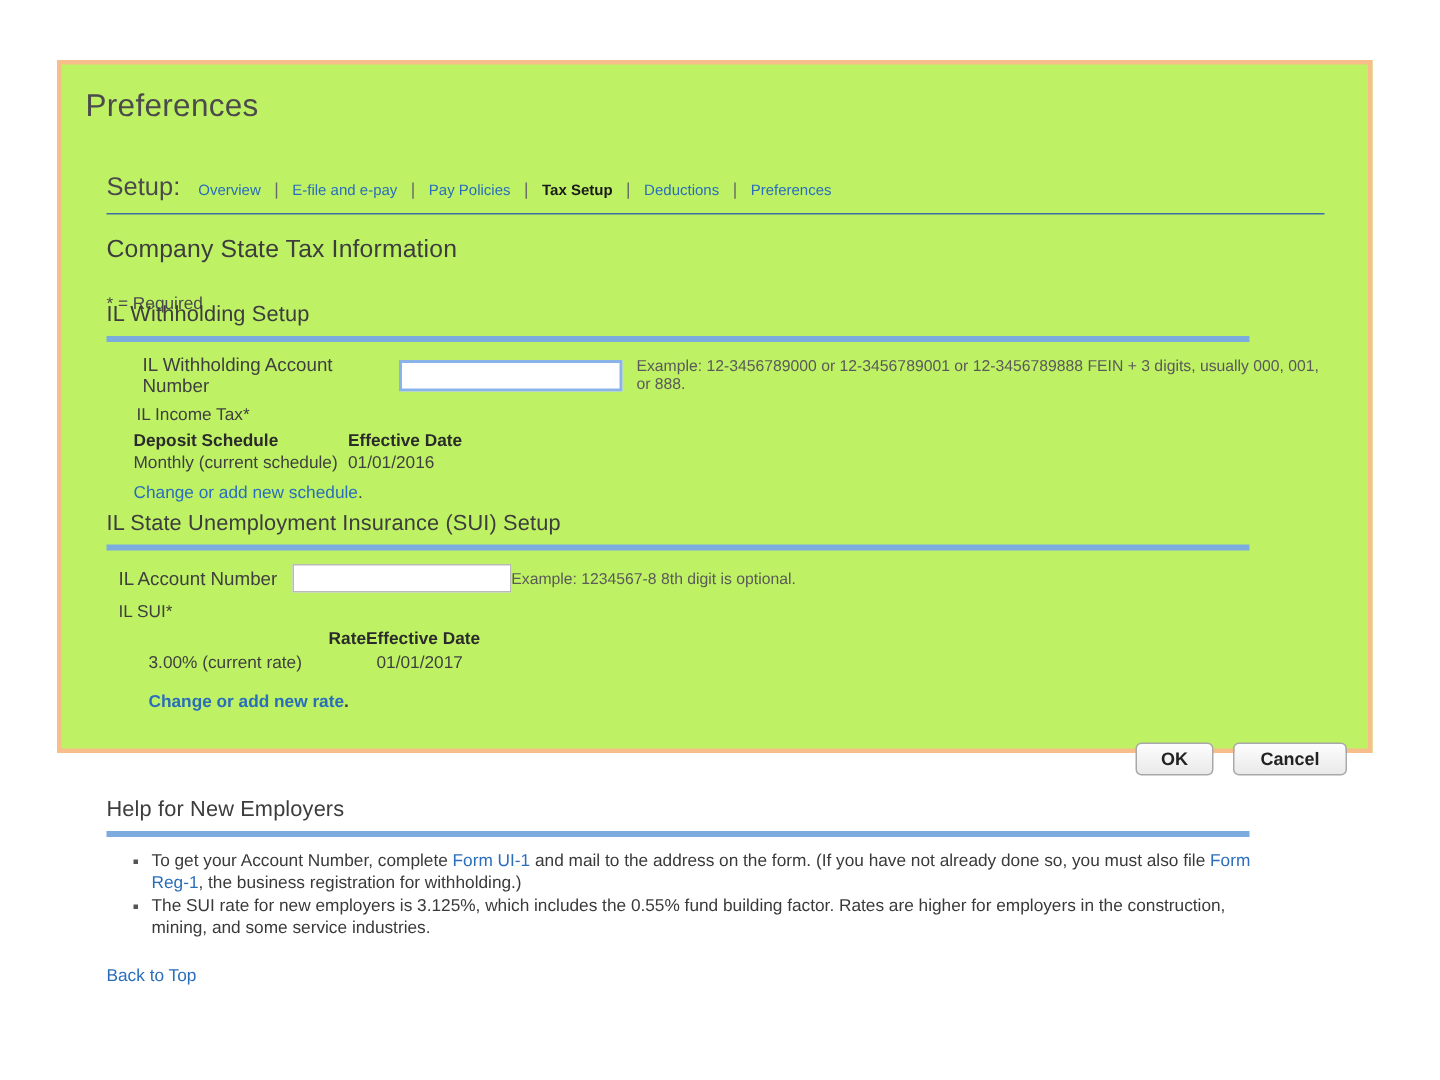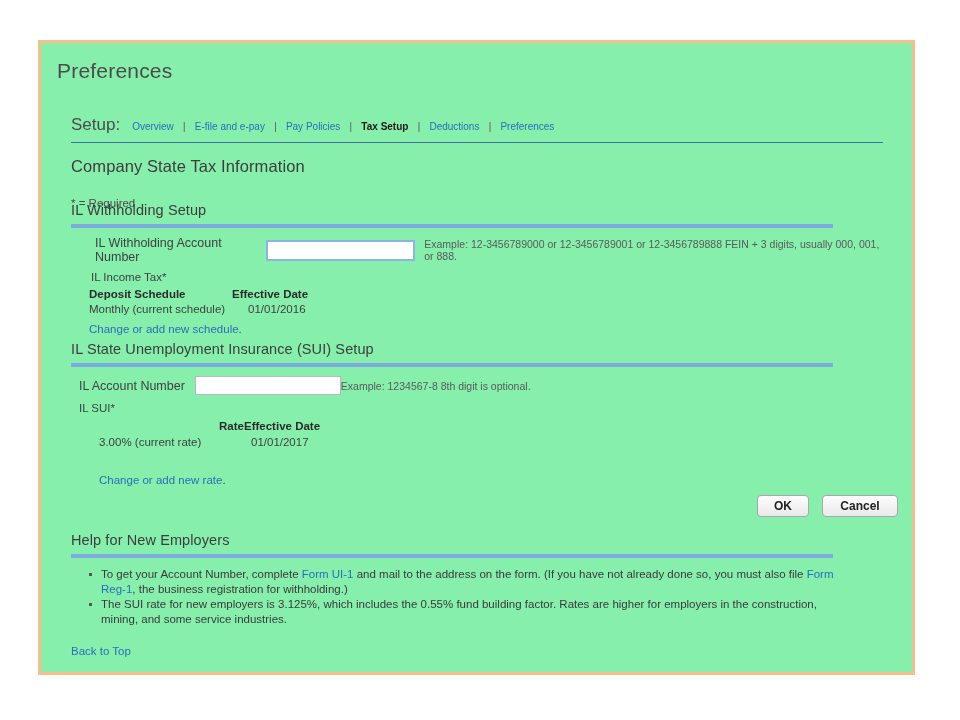--- a/index.html
+++ b/index.html
@@ -13,23 +13,23 @@
   body {
     font-family: "Liberation Sans", sans-serif;
     color: #333333;
   }
 
   .frame {
     position: absolute;
     left: 38px;
     top: 40px;
     width: 877px;
-    height: 635px;
+    height: 462px;
     border: 3px solid #f7bd8a;
-    background: #86efac;
+    background: #bef264;
     box-sizing: border-box;
   }
 
   .inner {
     position: relative;
     width: 100%;
     height: 100%;
     padding: 0;
   }
 
@@ -260,21 +260,21 @@
         <span class="example-text" style="margin-left:9px;">Example: 12-3456789000 or 12-3456789001 or 12-3456789888   FEIN + 3 digits, usually 000, 001, or 888.</span>
       </div>
 
       <div class="small-label" style="margin-left:20px; margin-top:7px;">IL Income Tax*</div>
 
       <div style="margin-left:18px; margin-top:5px;">
         <div style="display:flex;">
           <span class="col-head" style="width:143px;">Deposit Schedule</span>
           <span class="col-head">Effective Date</span>
         </div>
-        <div style="display:flex; margin-top:3px;gap:16px;">
+        <div style="display:flex; margin-top:3px;">
           <span class="col-val" style="width:143px;">Monthly (current schedule)</span>
           <span class="col-val">01/01/2016</span>
         </div>
         <div style="margin-top:4px;">
           <a class="blue-link" href="#">Change or add new schedule</a><span class="link-period">.</span>
         </div>
       </div>
     </div>
 
     <div style="position:absolute; left:30px; top:298px; width:812px;">
@@ -292,21 +292,21 @@
 
       <div style="margin-left:28px; margin-top:6px;">
         <div style="display:flex;">
           <span class="col-head" style="width:145px;text-align:right;">Rate</span>
           <span class="col-head">Effective Date</span>
         </div>
         <div style="display:flex; margin-top:4px;">
           <span class="col-val" style="width:152px;">3.00% (current rate)</span>
           <span class="col-val">01/01/2017</span>
         </div>
-        <div style="margin-top:22px;">
+        <div style="margin-top:10px;font-weight:bold;">
           <a class="blue-link" href="#">Change or add new rate</a><span class="link-period">.</span>
         </div>
       </div>
     </div>
 
     <div style="position:absolute; right:14px; top:452px; display:flex; gap:13px;">
       <button class="btn" style="width:52px;">OK</button>
       <button class="btn" style="width:76px;">Cancel</button>
     </div>
 

